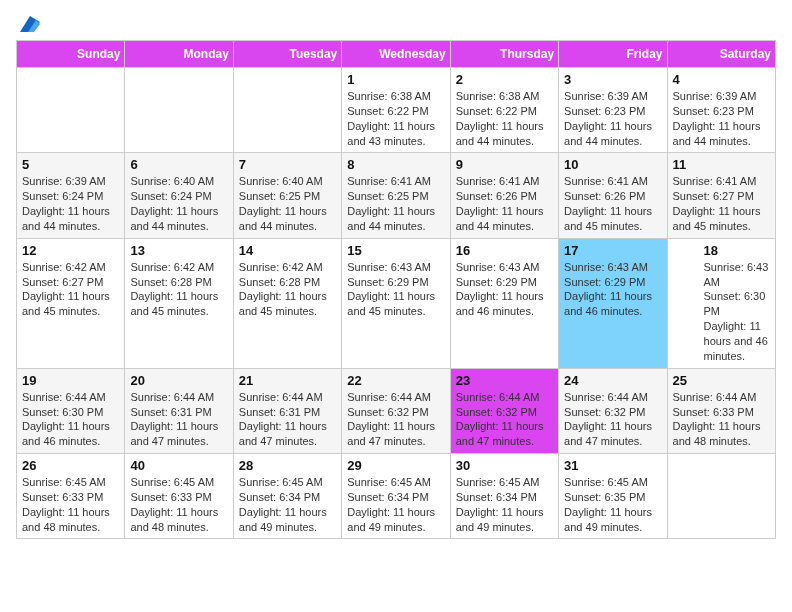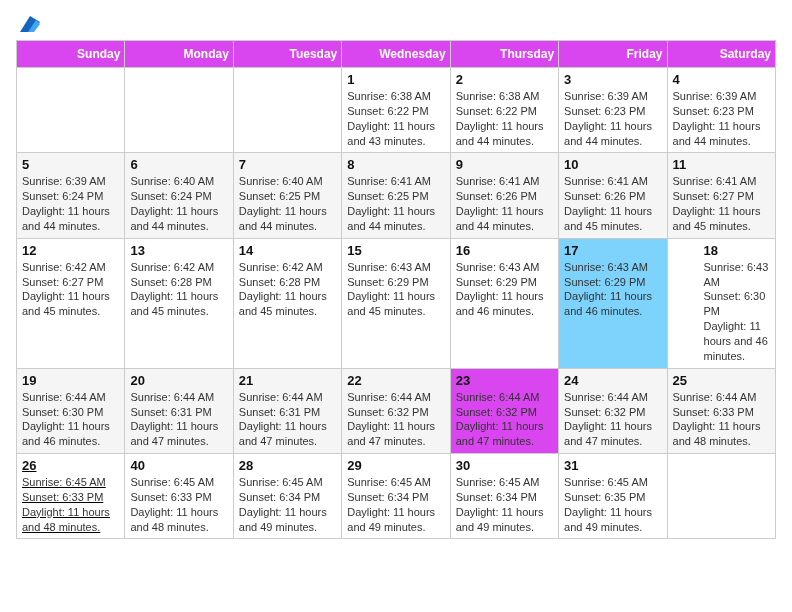--- a/index.html
+++ b/index.html
@@ -217,21 +217,21 @@
         <td style="background-color: rgb(245, 245, 245);">
           <span class="day-number">24</span>
           <div class="day-info">Sunrise: 6:44 AM<br>Sunset: 6:32 PM<br>Daylight: 11 hours and 47 minutes.</div>
         </td>
         <td style="background-color: rgb(245, 245, 245);">
           <span class="day-number">25</span>
           <div class="day-info">Sunrise: 6:44 AM<br>Sunset: 6:33 PM<br>Daylight: 11 hours and 48 minutes.</div>
         </td>
       </tr>
       <tr>
-        <td style="background-color: rgb(255, 255, 255); text-decoration: underline;">
+        <td style="background-color: rgb(255, 255, 255);">
           <span class="day-number">26</span>
           <div class="day-info">Sunrise: 6:45 AM<br>Sunset: 6:33 PM<br>Daylight: 11 hours and 48 minutes.</div>
         </td>
         <td style="background-color: rgb(255, 255, 255);">
           <span class="day-number">40</span>
           <div class="day-info">Sunrise: 6:45 AM<br>Sunset: 6:33 PM<br>Daylight: 11 hours and 48 minutes.</div>
         </td>
         <td style="background-color: rgb(255, 255, 255); margin-left: 8px;">
           <span class="day-number">28</span>
           <div class="day-info">Sunrise: 6:45 AM<br>Sunset: 6:34 PM<br>Daylight: 11 hours and 49 minutes.</div>

